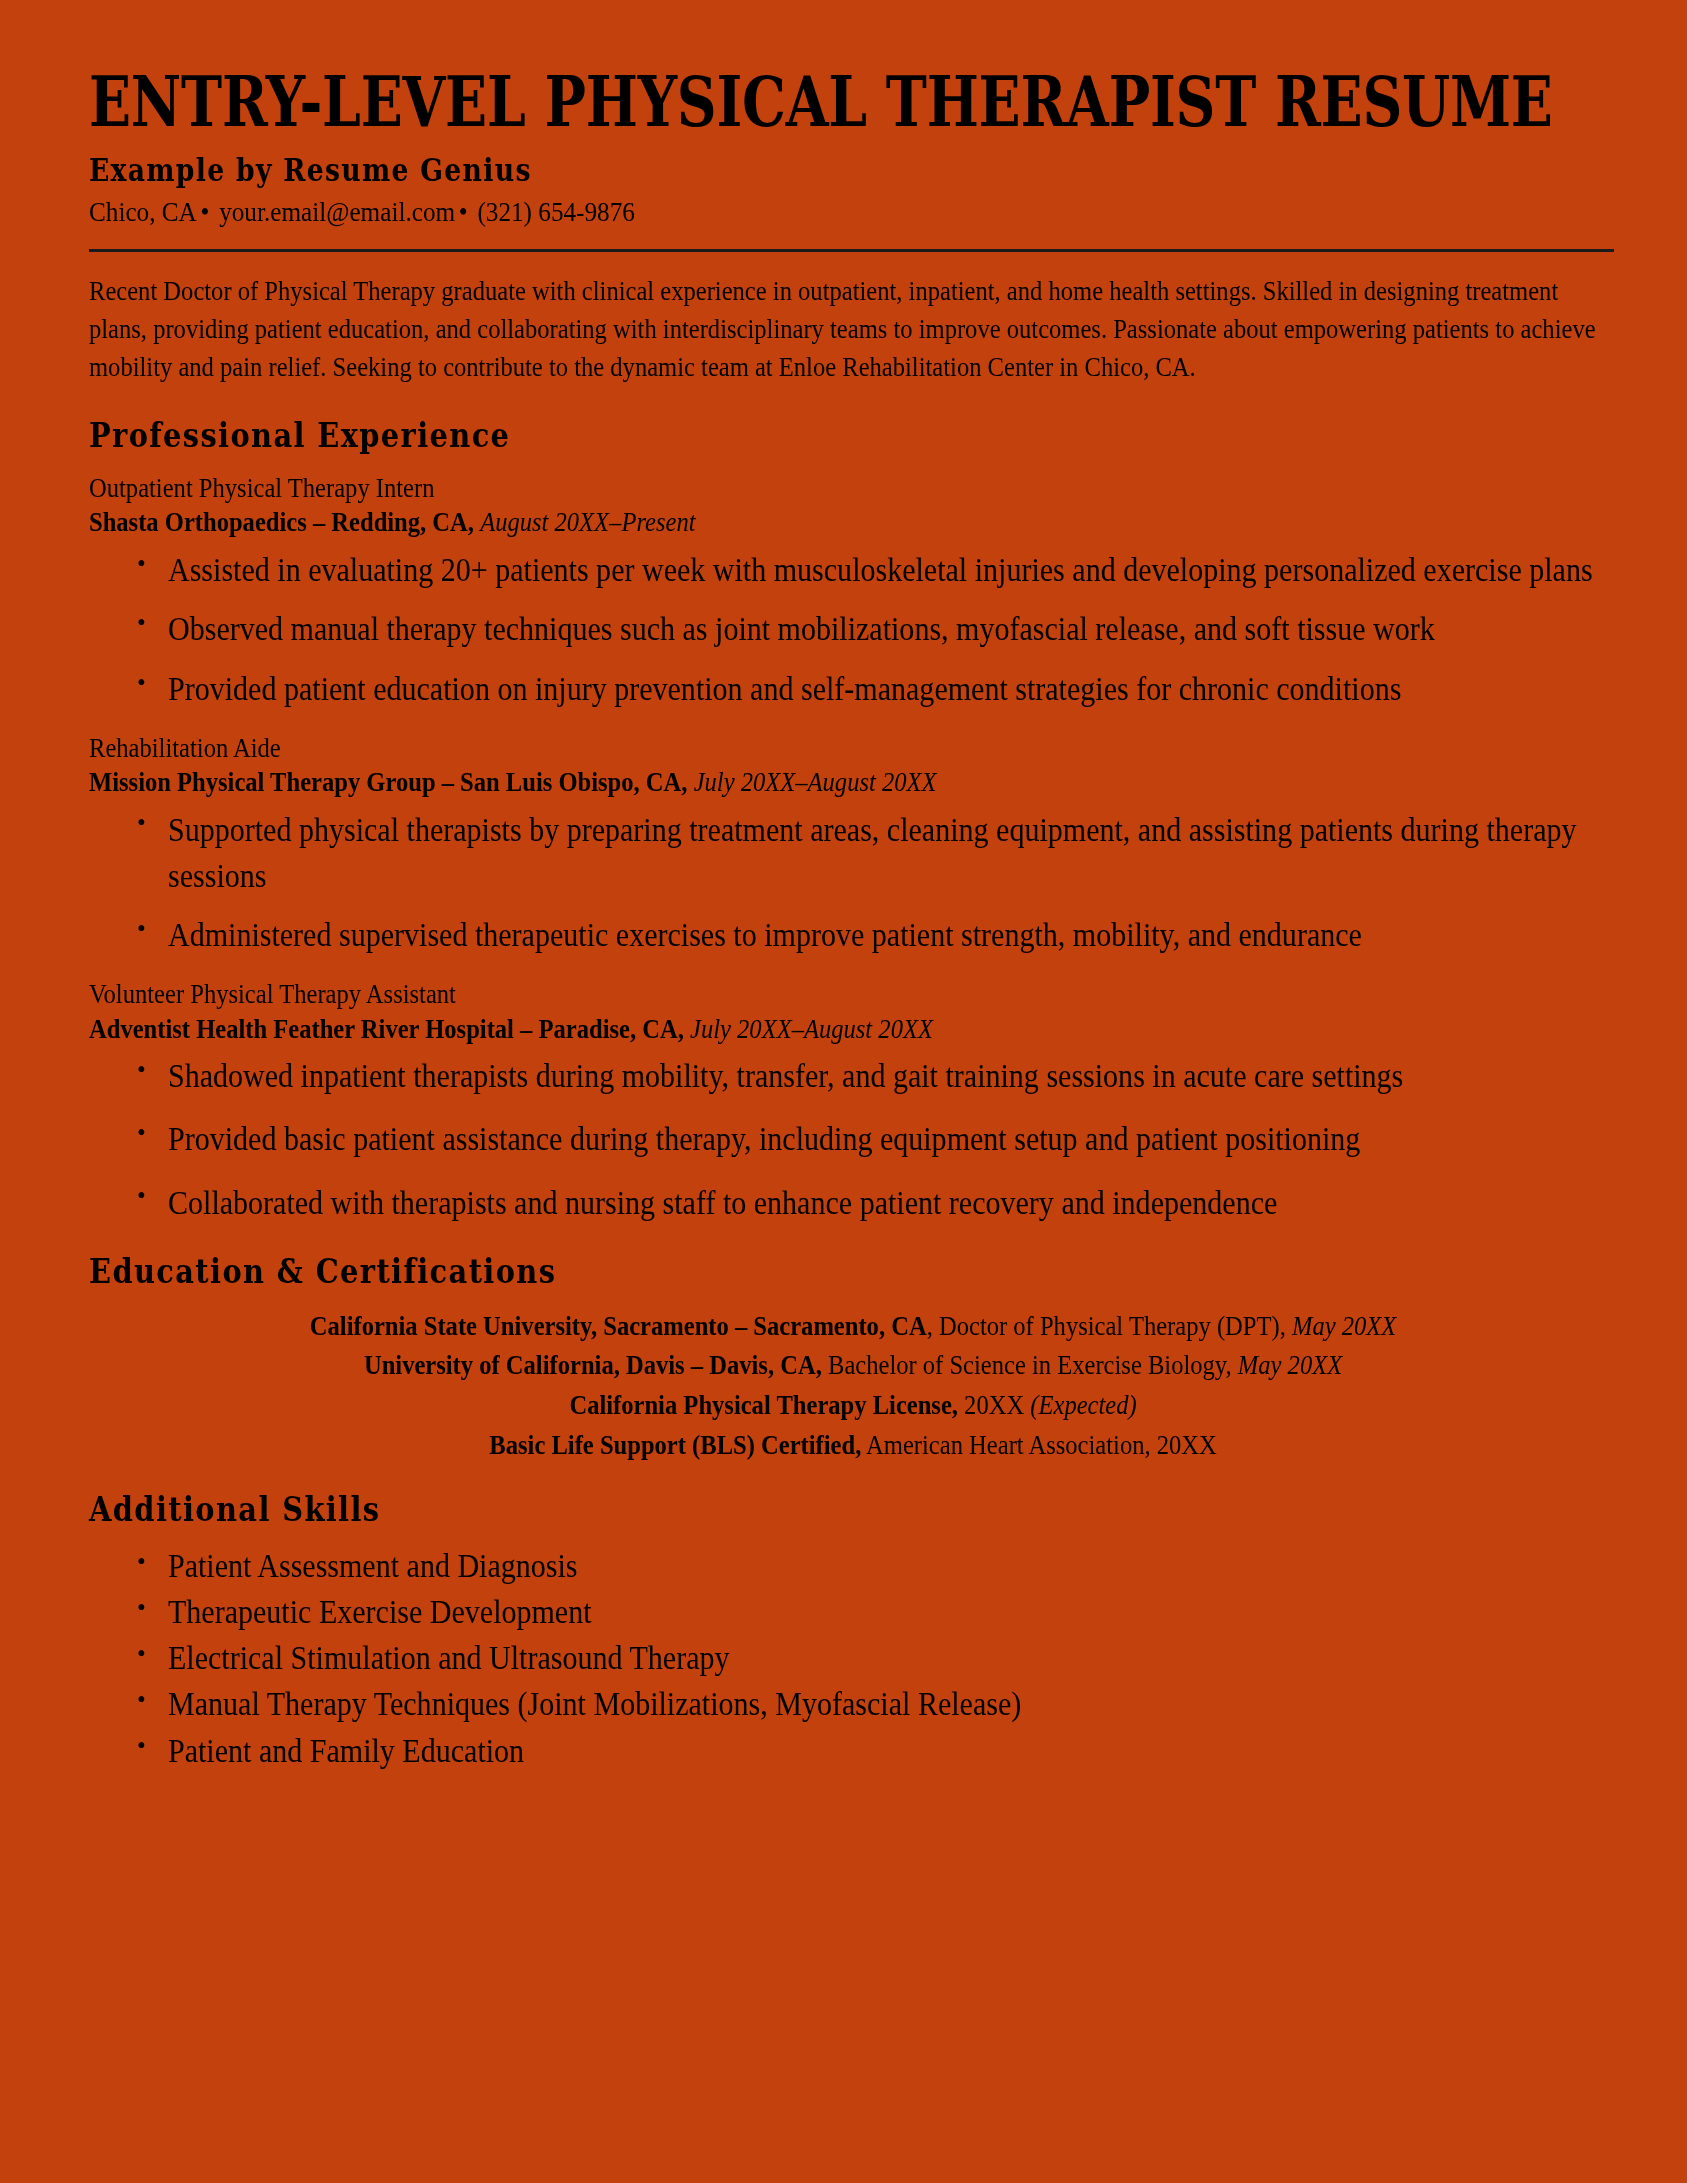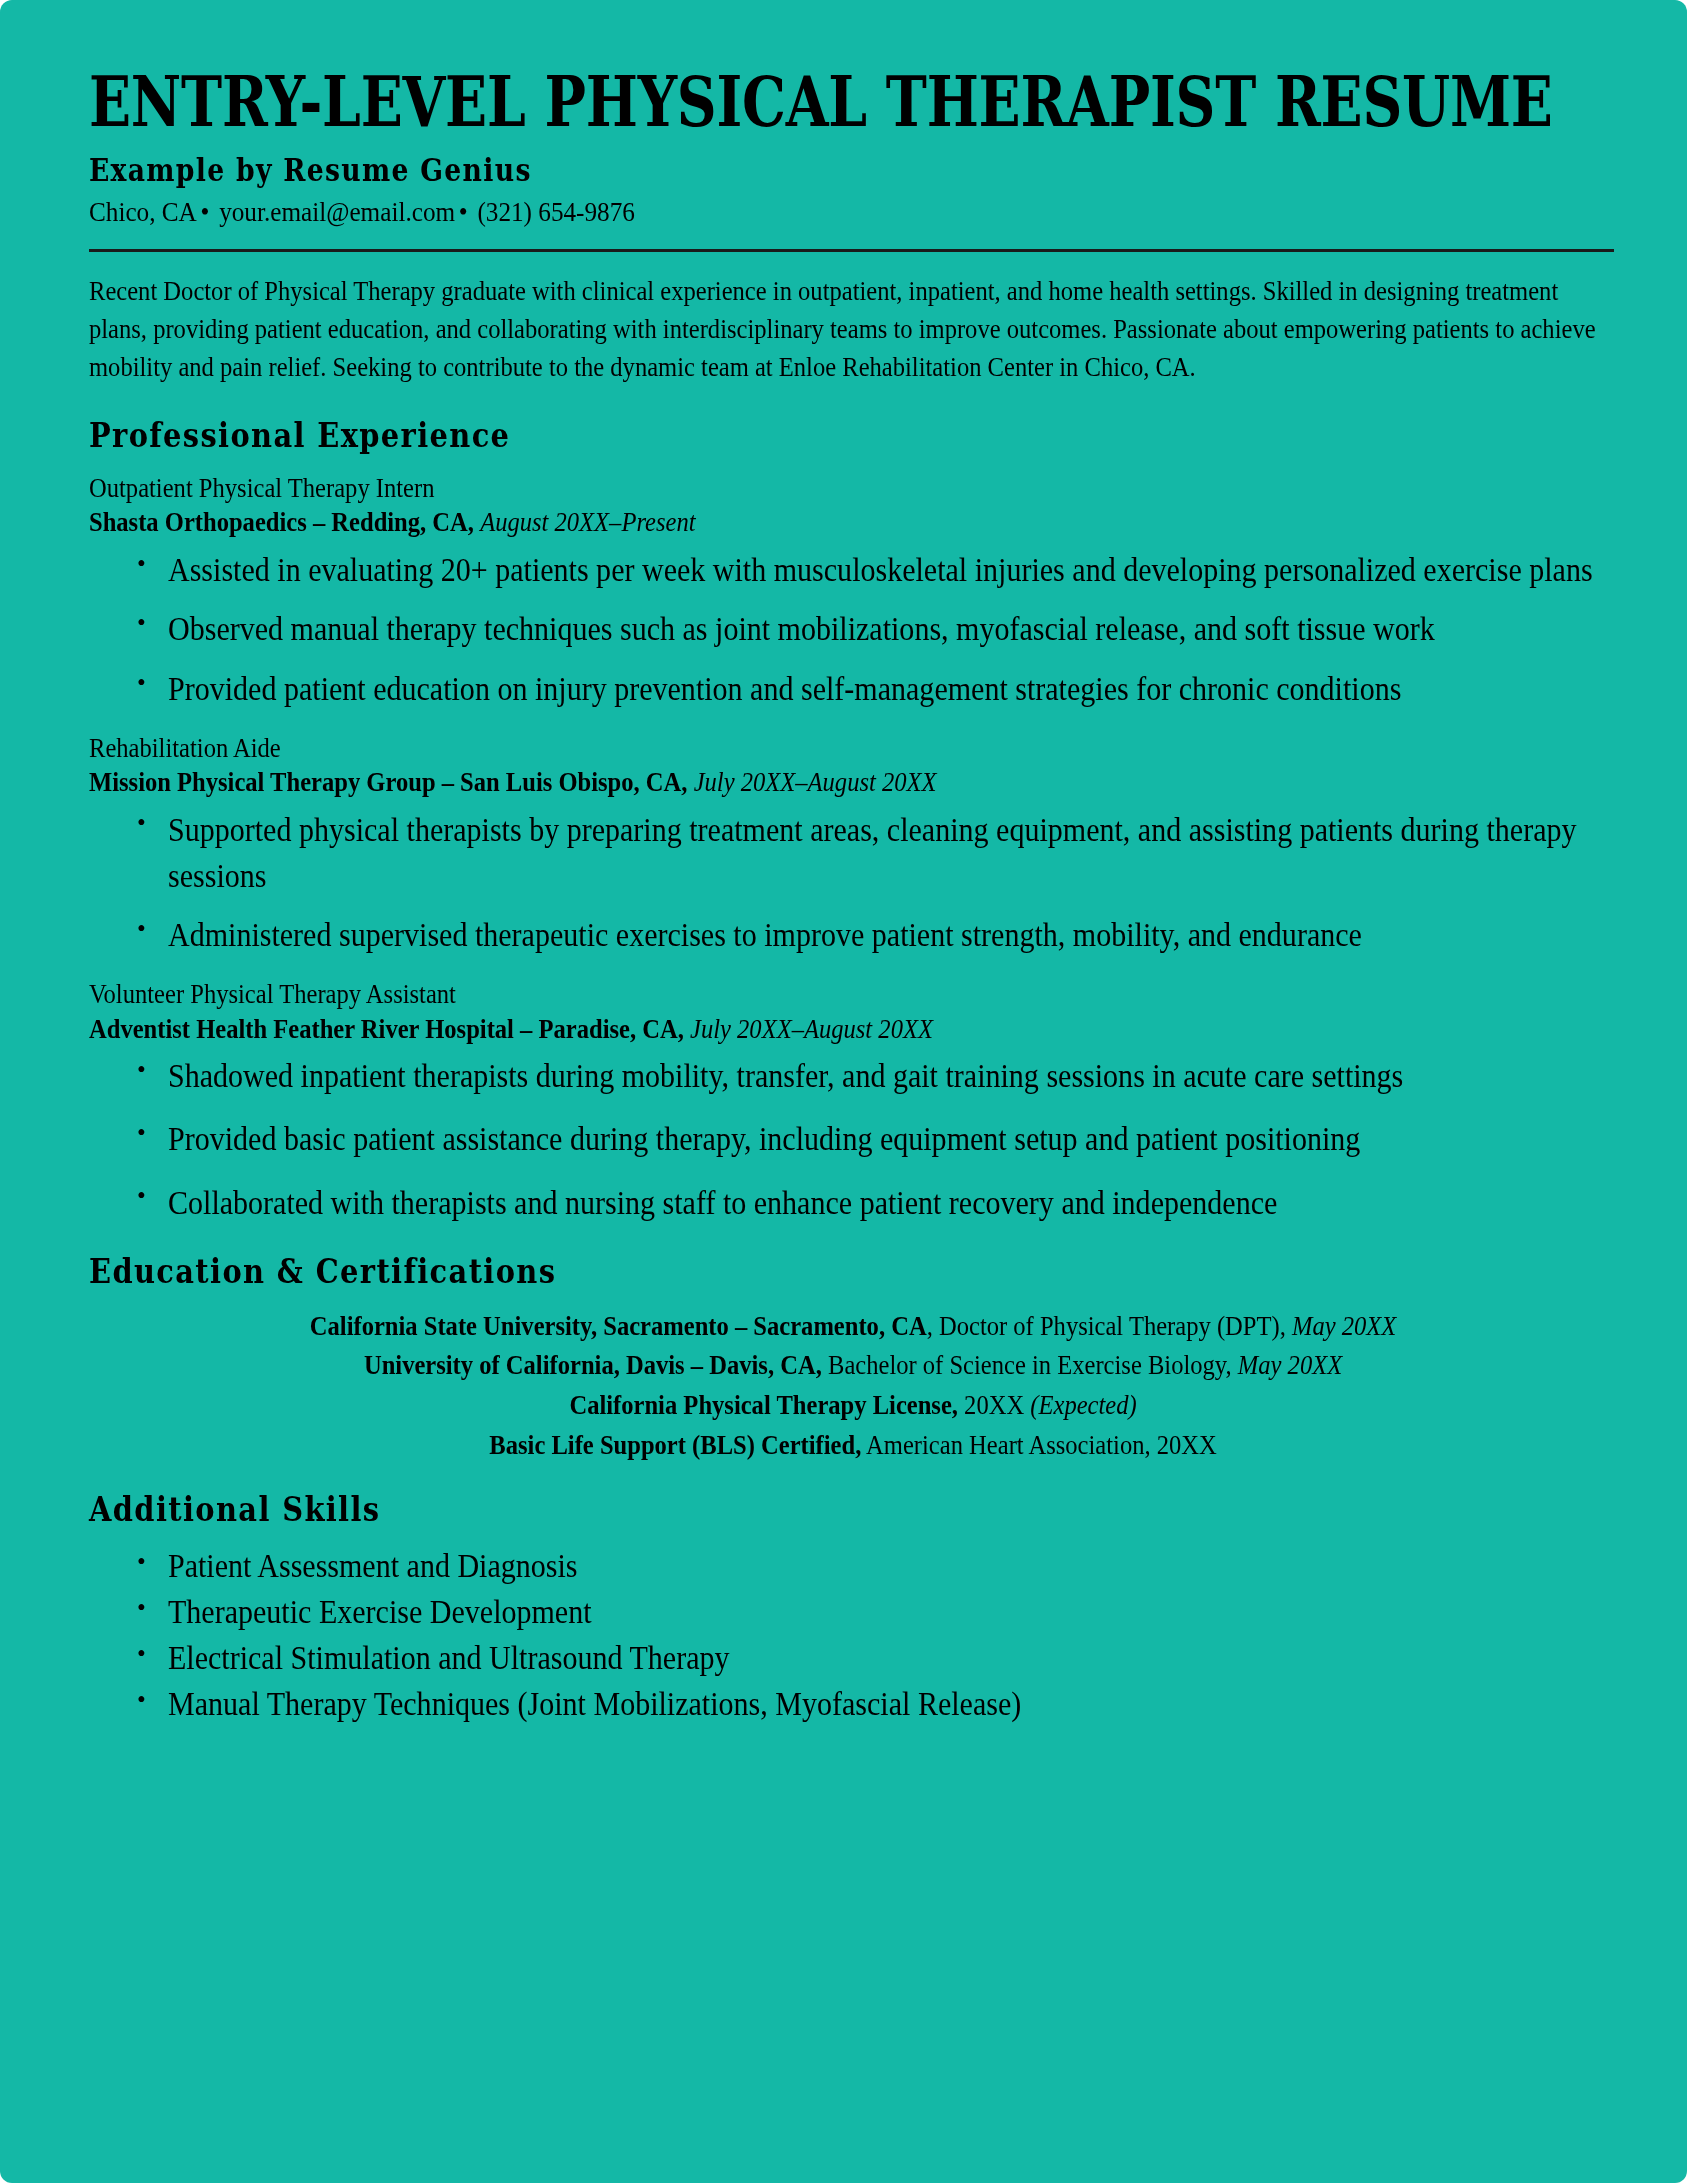--- a/index.html
+++ b/index.html
@@ -3,28 +3,27 @@
 <meta charset="utf-8">
 <style>
   html, body {
     margin: 0;
     padding: 0;
     background: #ffffff;
   }
   .page {
     width: 1687px;
     height: 2183px;
-    background: #14b8a6;
+    background: #c2410c;
     position: relative;
     box-sizing: border-box;
     padding: 11px;
     font-family: "Liberation Serif", "DejaVu Serif", serif;
     color: #000000;
     overflow: hidden;
-    border-radius: 12px;
   }
   .inner {
     position: absolute;
     left: 89px;
     top: 64px;
     width: 1528px;
   }
 
   
   .resume-title {
@@ -261,18 +260,21 @@
           </li>
         <li>
             <span class="btext">Therapeutic Exercise Development</span>
           </li>
         <li>
             <span class="btext">Electrical Stimulation and Ultrasound Therapy</span>
           </li>
         <li>
             <span class="btext">Manual Therapy Techniques (Joint Mobilizations, Myofascial Release)</span>
           </li>
+        <li>
+            <span class="btext">Patient and Family Education</span>
+          </li>
       </ul>
     </div>
 
   </div>
 </div>
 
 
 </body></html>

